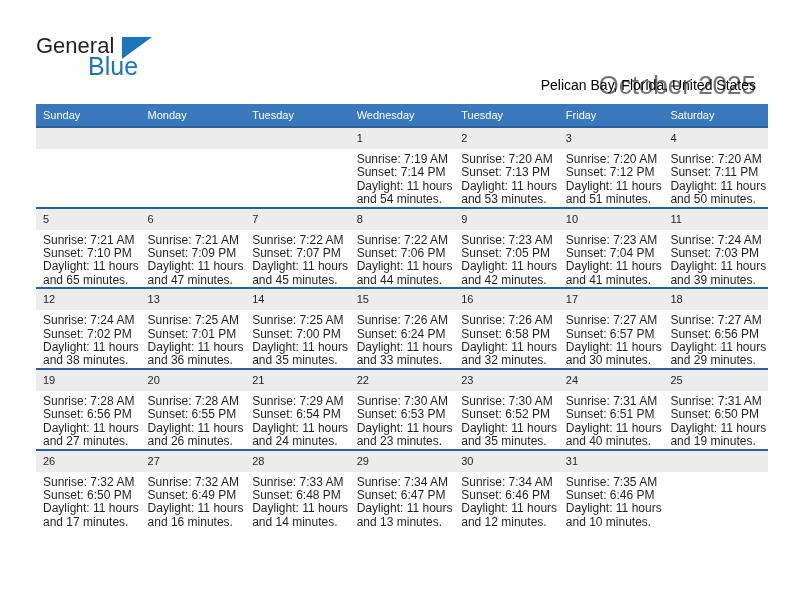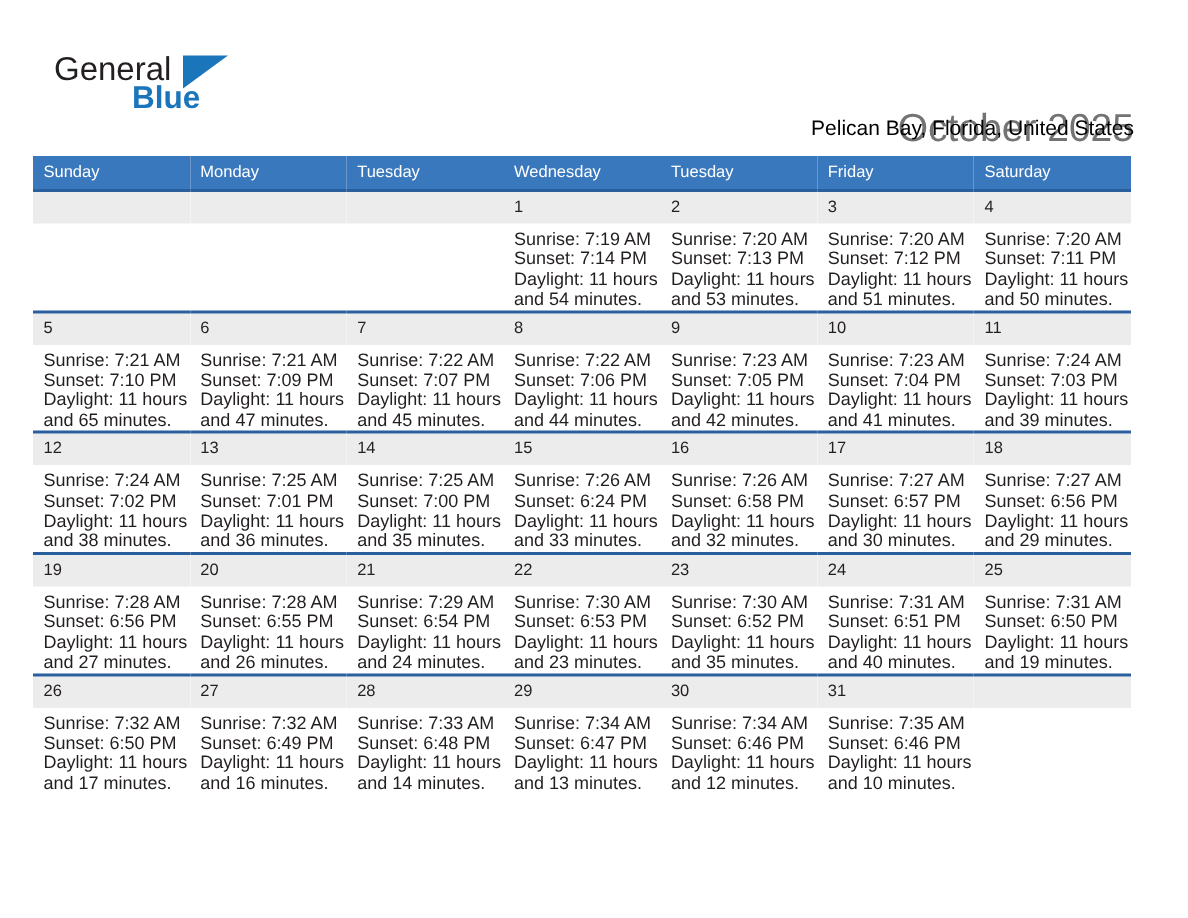--- a/index.html
+++ b/index.html
@@ -45,24 +45,23 @@
     top: 0;
     font-size: 22px;
     letter-spacing: 0px;
     color: #231f20;
     line-height: 24px;
   }
   .logo-blue {
     position: absolute;
     left: 52px;
     top: 20px;
-    font-size: 21px;
+    font-size: 25px;
     color: #1b75bb;
     line-height: 24px;
-    font-weight: bold;
   }
   .logo-tri {
     position: absolute;
     left: 86px;
     top: 3px;
     width: 0;
     height: 0;
     border-left: 30px solid #1b75bb;
     border-bottom: 22px solid transparent;
   }
@@ -85,21 +84,21 @@
     font-size: 14px;
     line-height: 18px;
     color: #000000;
     text-align: right;
     white-space: nowrap;
   }
 
   
   .calendar {
     position: absolute;
-    left: 22px;
+    left: 36px;
     top: 104px;
     width: 732px;
     border-collapse: collapse;
     table-layout: fixed;
   }
 
   .calendar th {
     background: #3a78bd;
     color: #ffffff;
     font-size: 11px;

